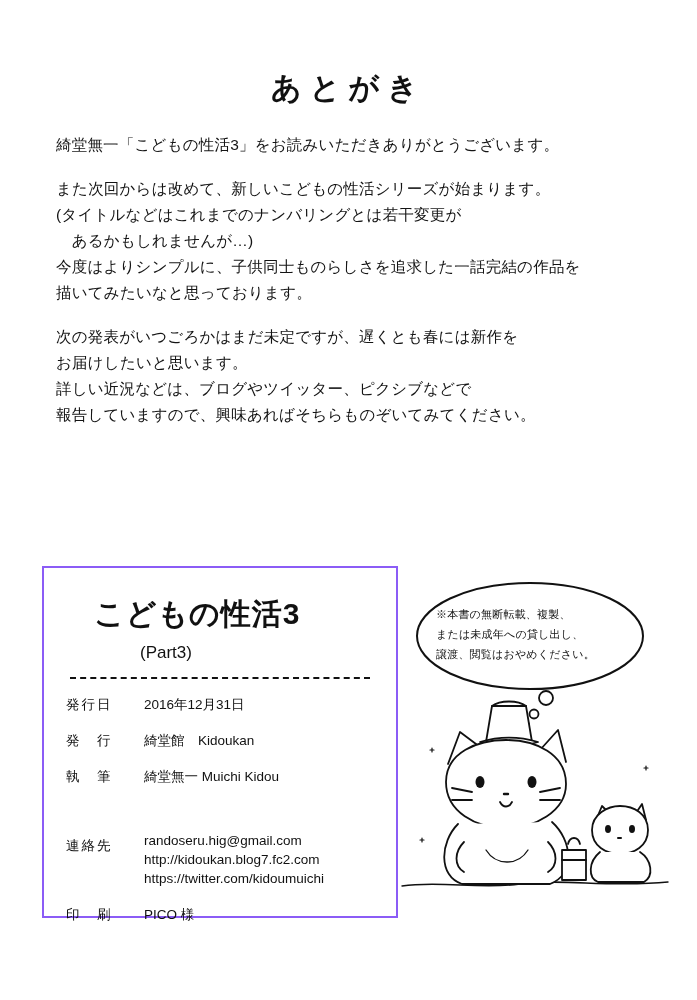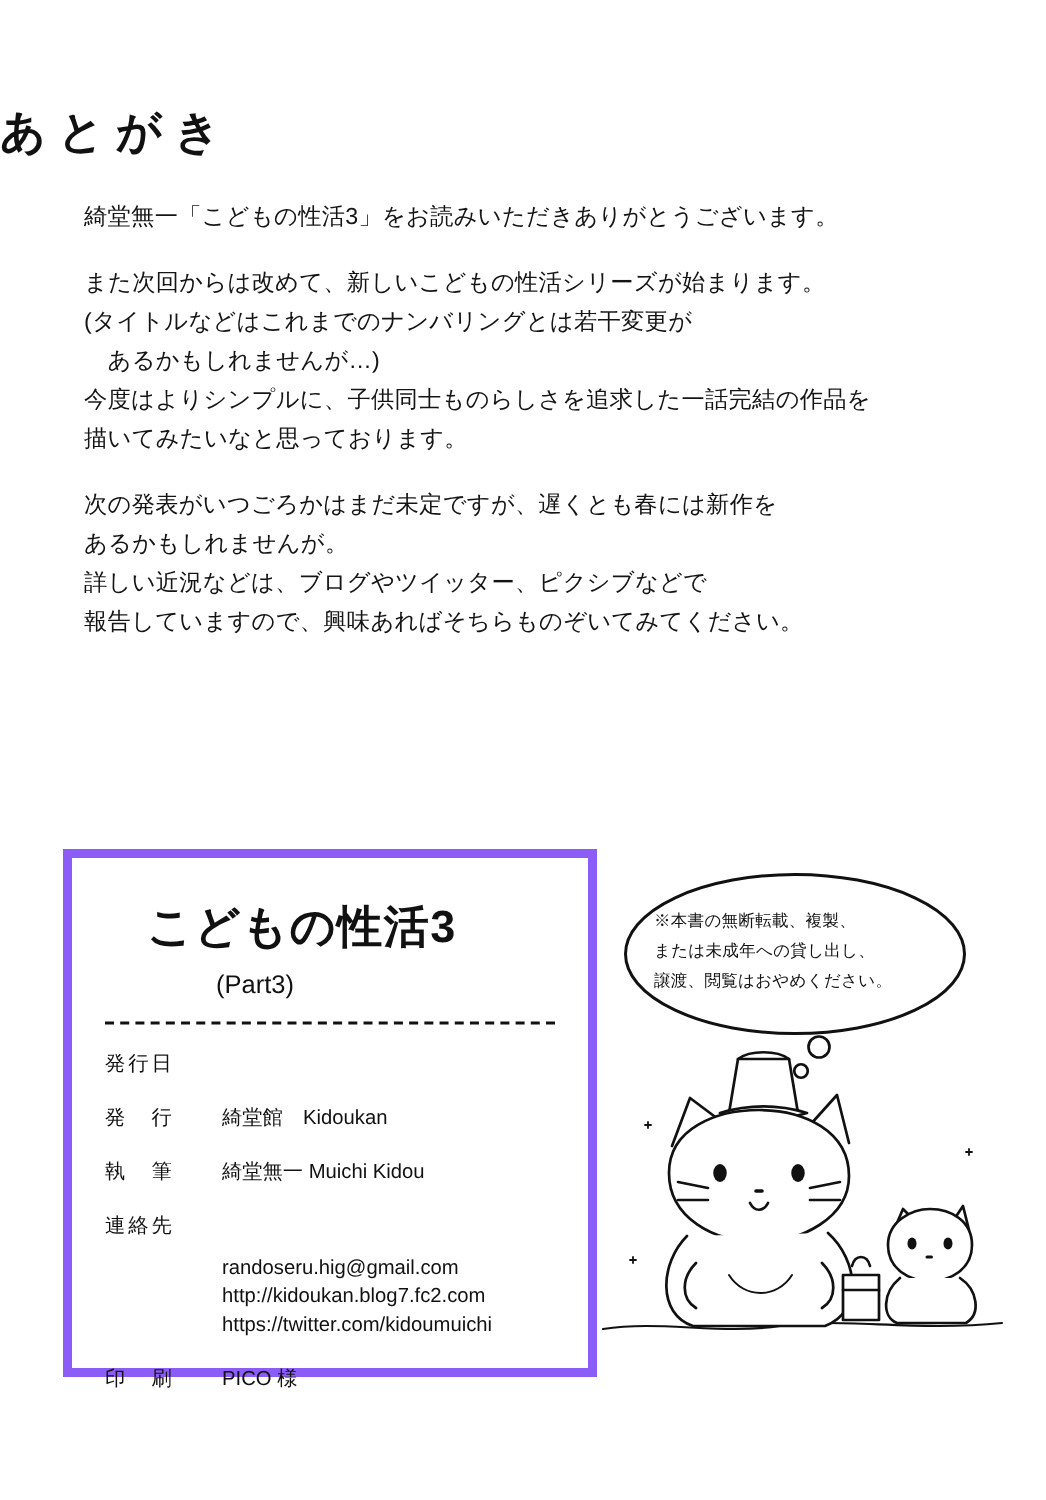--- a/index.html
+++ b/index.html
@@ -21,21 +21,21 @@
     inset: 0;
     background: #ffffff;
   }
 
   
   .afterword-title {
     position: absolute;
     left: 0;
     right: 0;
     top: 68px;
-    text-align: left;
+    text-align: center;
     font-size: 30px;
     font-weight: bold;
     letter-spacing: 8px;
     color: #111;
   }
 
   
   .afterword-body {
     position: absolute;
     left: 56px;
@@ -52,21 +52,21 @@
   }
   .afterword-body p:last-child { margin-bottom: 0; }
 
   
   .colophon {
     position: absolute;
     left: 42px;
     top: 566px;
     width: 356px;
     height: 352px;
-    border: 6px solid #8b5cf6;
+    border: 2px solid #8b5cf6;
     background: #fff;
     box-sizing: border-box;
   }
   .colophon-title {
     margin: 26px 0 0 0;
     padding-left: 50px;
     font-size: 30px;
     font-weight: bold;
     letter-spacing: 1px;
   }
@@ -82,21 +82,21 @@
     height: 0;
   }
   .fields {
     margin-top: 16px;
     padding-left: 22px;
     font-size: 13.5px;
     line-height: 19px;
   }
   .field-row {
     display: flex;
-    align-items: flex-start;
+    align-items: center;
     margin-bottom: 17px;
   }
   .field-label {
     width: 78px;
     flex: 0 0 78px;
     letter-spacing: 2px;
     font-size: 13.5px;
   }
   .field-value {
     flex: 1 1 auto;
@@ -148,33 +148,34 @@
   <div class="afterword-title">あとがき</div>
 
   <div class="afterword-body">
     <p>綺堂無一「こどもの性活3」をお読みいただきありがとうございます。</p>
     <p>また次回からは改めて、新しいこどもの性活シリーズが始まります。
 (タイトルなどはこれまでのナンバリングとは若干変更が
 　あるかもしれませんが…)
 今度はよりシンプルに、子供同士ものらしさを追求した一話完結の作品を
 描いてみたいなと思っております。</p>
     <p>次の発表がいつごろかはまだ未定ですが、遅くとも春には新作を
-あるかもしれませんが。
+お届けしたいと思います。
 詳しい近況などは、ブログやツイッター、ピクシブなどで
 報告していますので、興味あればそちらものぞいてみてください。</p>
   </div>
 
   <div class="colophon">
     <div class="colophon-title">こどもの性活3</div>
     <div class="colophon-sub">(Part3)</div>
     <div class="dashes"></div>
     <div class="fields">
 
       <div class="field-row">
         <div class="field-label">発行日</div>
+        <div class="field-value">2016年12月31日</div>
       </div>
 
       <div class="field-row">
         <div class="field-label">発　行</div>
         <div class="field-value">綺堂館　Kidoukan</div>
       </div>
 
       <div class="field-row">
         <div class="field-label">執　筆</div>
         <div class="field-value">綺堂無一  Muichi Kidou</div>

